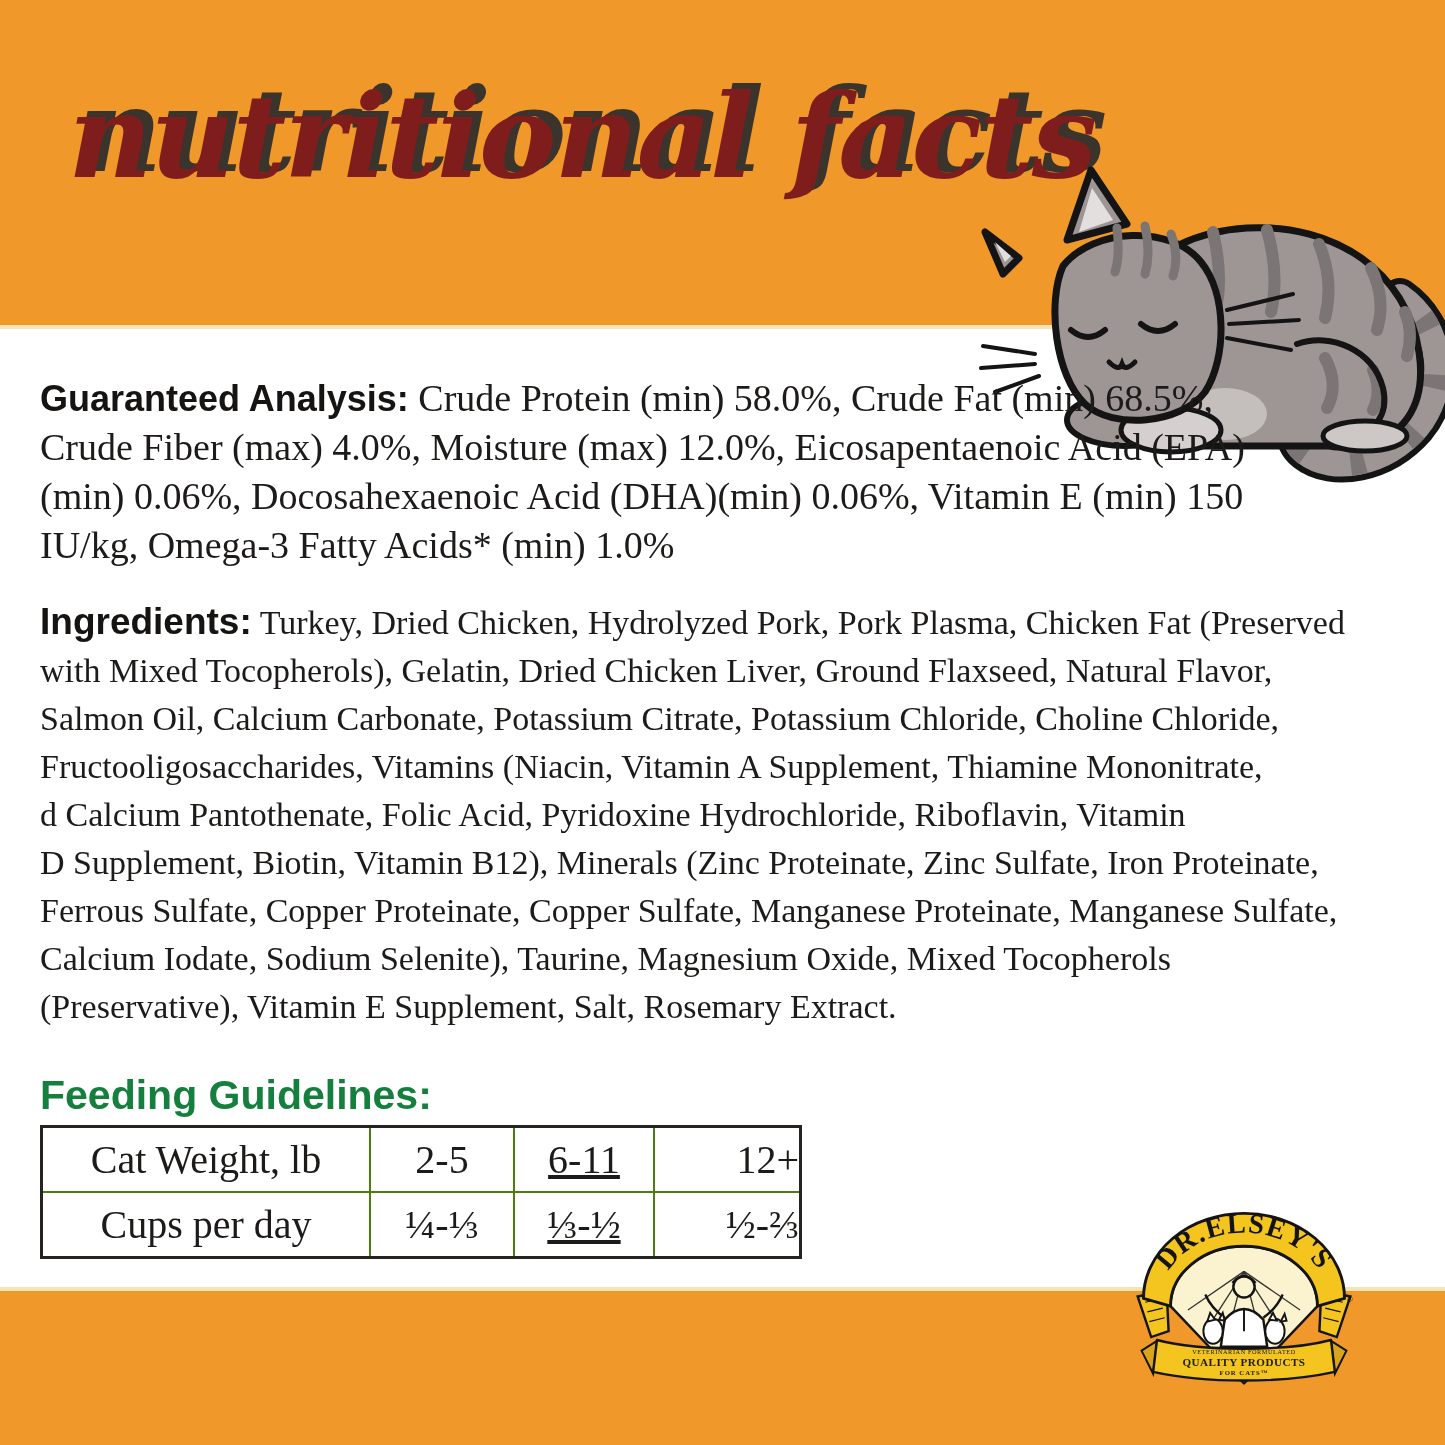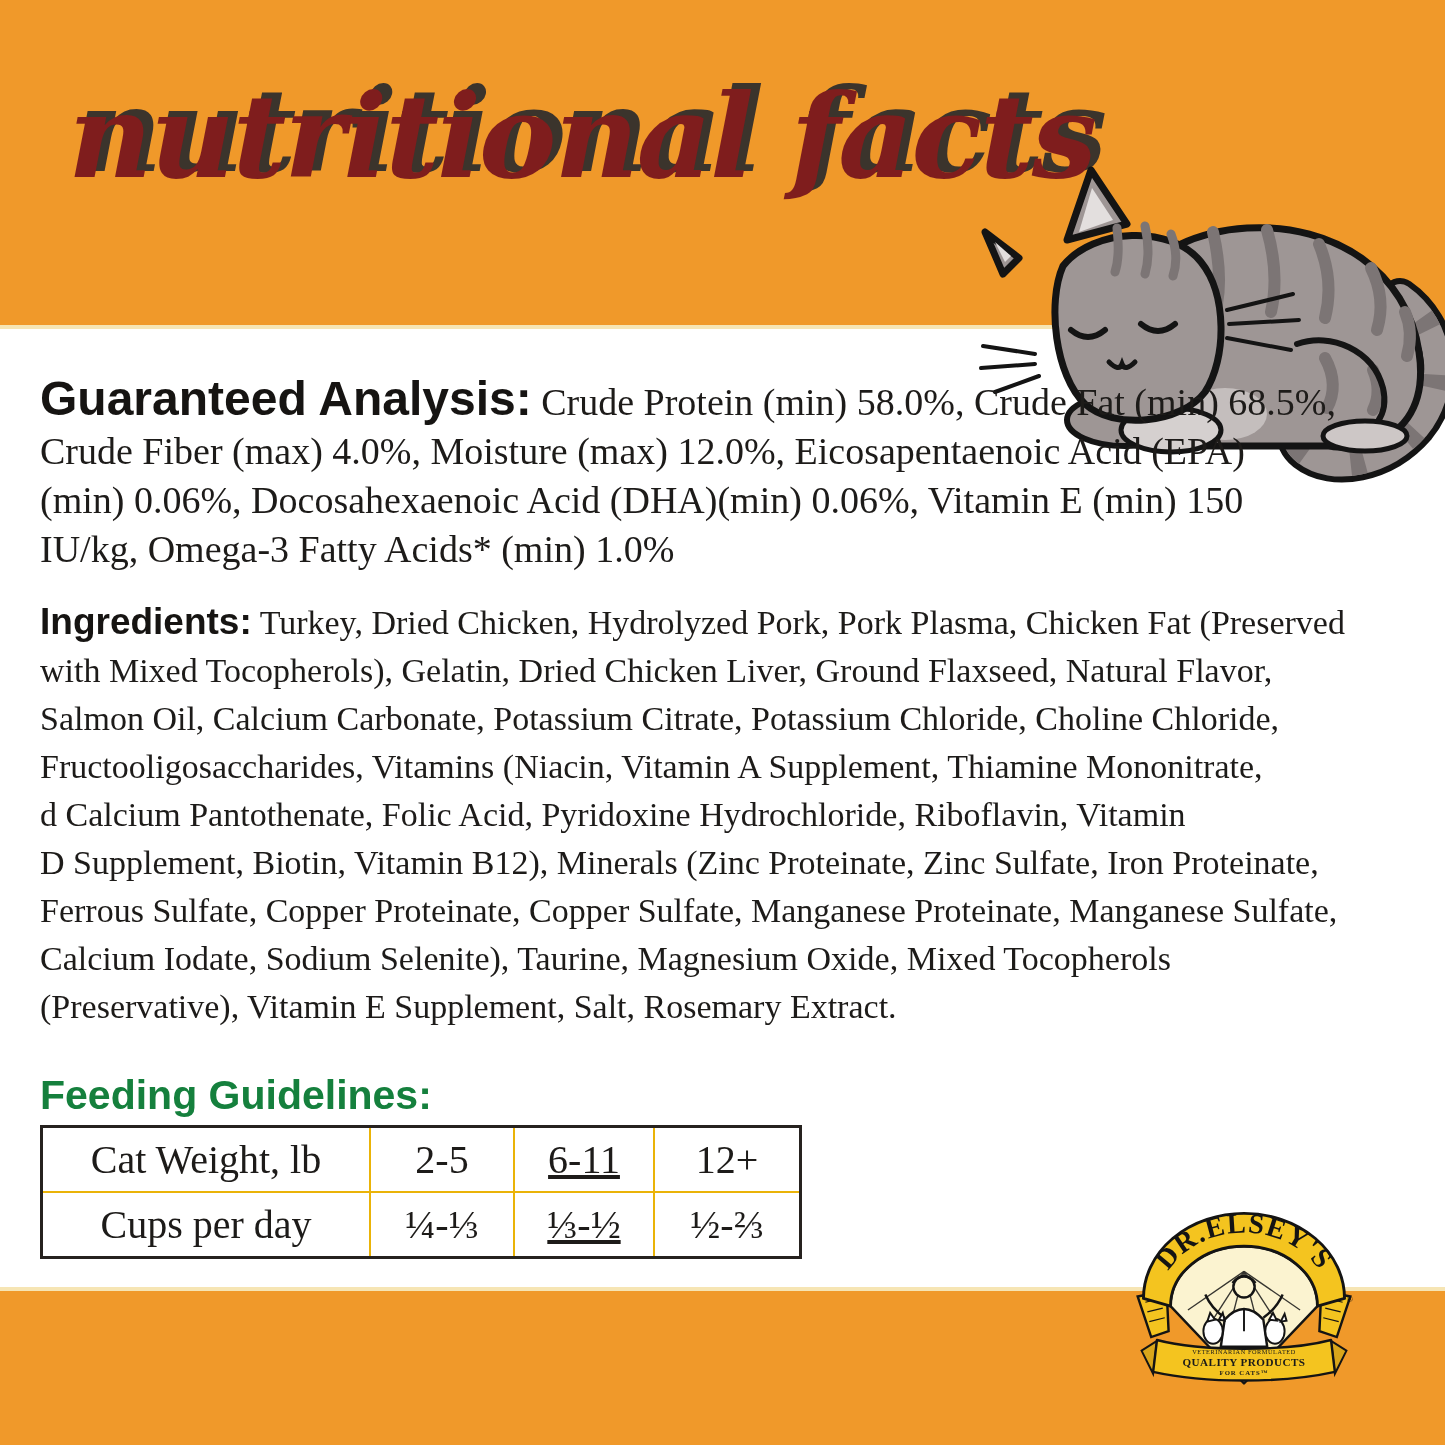--- a/index.html
+++ b/index.html
@@ -24,41 +24,41 @@
     text-shadow:10px -6px 0 #3b342c;white-space:nowrap;
   }
   
   .cat{position:absolute;left:975px;top:162px;width:470px;height:340px;}
   
   .para{position:absolute;left:40px;margin:0;white-space:pre-line;}
   .para .h{
     font-family:"Liberation Sans",sans-serif;font-weight:700;color:#161412;
   }
   .ga{top:374px;width:1400px;font-size:38px;line-height:49px;}
-  .ga .h{font-size:48px;margin-top:11px;}
+  .ga .h{font-size:36px;margin-top:11px;}
   .ing{top:598px;width:1405px;font-size:34px;line-height:48px;}
   .ing .h{font-size:37px;}
   
   .feed-h{
     position:absolute;left:40px;top:1072px;
     font-family:"Liberation Sans",sans-serif;font-weight:700;font-size:41px;color:#15803d;
   }
   .feed-table{
     position:absolute;left:40px;top:1125px;width:752px;height:128px;
     border-collapse:collapse;table-layout:fixed;
   }
   .feed-table td{
-    border:2px solid #eab308;text-align:center;vertical-align:middle;
+    border:2px solid #4d7c0f;text-align:center;vertical-align:middle;
     font-size:40px;height:63px;padding:0;
   }
   .feed-table{border:3px solid #26221f;}
   .feed-table .c0{width:326px;}
   .feed-table .c1{width:142px;}
   .feed-table .c2{width:138px;text-decoration:underline;}
-  .feed-table .c3{width:144px;}
+  .feed-table .c3{width:144px;text-align:right;}
   
   .logo{position:absolute;left:1128px;top:1194px;width:232px;height:203px;}
   .lg-brand{font-family:"Liberation Serif",serif;font-weight:bold;font-size:29px;
     letter-spacing:1.5px;fill:#141414;}
   .lg-r{font-family:"Liberation Serif",serif;font-size:9px;fill:#141414;}
   .lg-s{font-family:"Liberation Serif",serif;font-size:6.5px;letter-spacing:.6px;fill:#1a1a1a;}
   .lg-m{font-family:"Liberation Serif",serif;font-weight:bold;font-size:11.5px;
     letter-spacing:.5px;fill:#1a1a1a;}
   .lg-b{font-family:"Liberation Serif",serif;font-weight:bold;font-size:7px;
     letter-spacing:1px;fill:#1a1a1a;}

